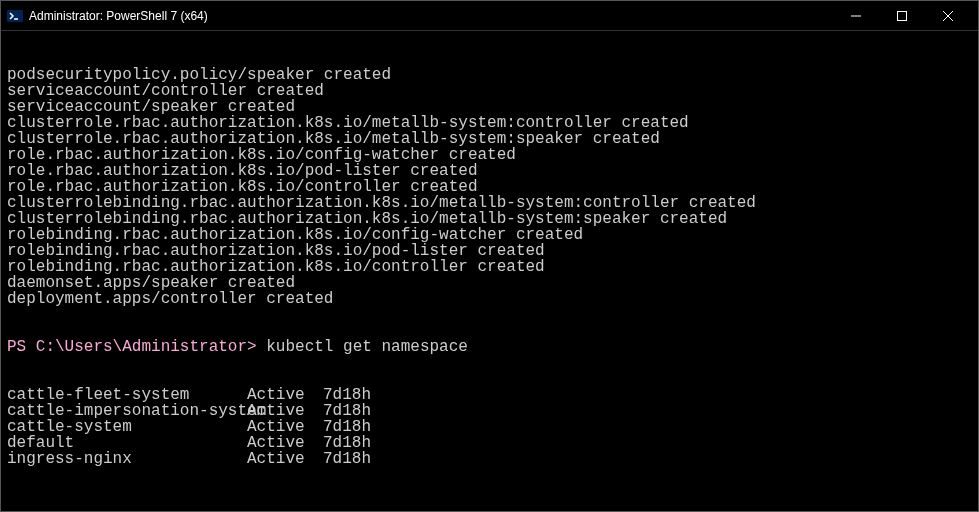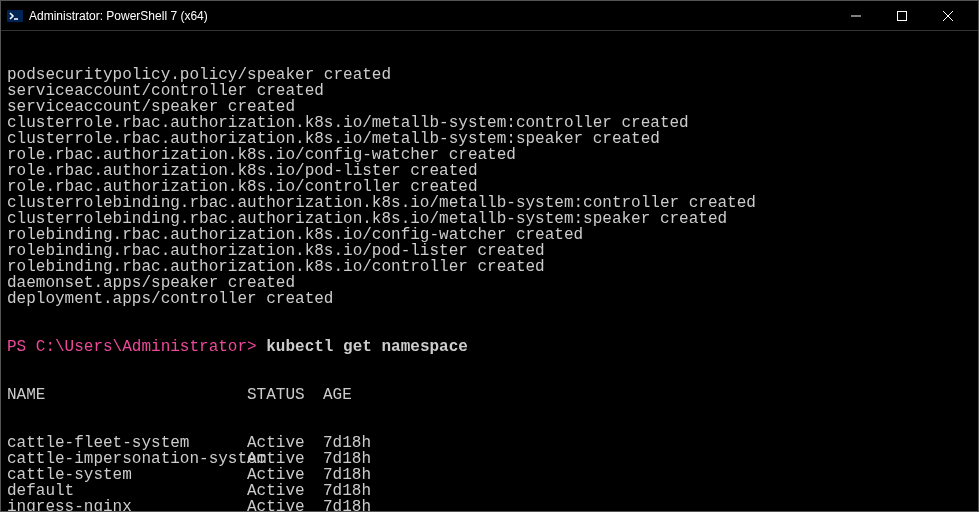--- a/index.html
+++ b/index.html
@@ -60,22 +60,22 @@
   .terminal {
     flex: 1;
     background: #000;
     padding: 4px 6px;
     overflow: hidden;
     line-height: 16px;
     font-size: 16px;
     white-space: pre;
   }
   .line { white-space: pre; }
-  .prompt { color: #ec4899; }
-  .cmd { color: #ccc; font-weight: bold; }
+  .prompt { color: #f9a8d4; }
+  .cmd { color: #ccc; }
   .row {
     display: flex;
   }
   .col-name { width: 240px; }
   .col-status { width: 76px; }
   .col-age { width: 80px; }
   @keyframes blink { 50% { opacity: 0; } }
 </style>
 </head>
 <body>
@@ -106,17 +106,16 @@
             <line x1="0" y1="0" x2="10" y2="10" stroke="#fff" stroke-width="1"></line>
             <line x1="10" y1="0" x2="0" y2="10" stroke="#fff" stroke-width="1"></line>
           </svg>
       </div>
     </div>
   </div>
 
   <div class="terminal">
     <div id="output-block"><div class="line">podsecuritypolicy.policy/speaker created</div><div class="line">serviceaccount/controller created</div><div class="line">serviceaccount/speaker created</div><div class="line">clusterrole.rbac.authorization.k8s.io/metallb-system:controller created</div><div class="line">clusterrole.rbac.authorization.k8s.io/metallb-system:speaker created</div><div class="line">role.rbac.authorization.k8s.io/config-watcher created</div><div class="line">role.rbac.authorization.k8s.io/pod-lister created</div><div class="line">role.rbac.authorization.k8s.io/controller created</div><div class="line">clusterrolebinding.rbac.authorization.k8s.io/metallb-system:controller created</div><div class="line">clusterrolebinding.rbac.authorization.k8s.io/metallb-system:speaker created</div><div class="line">rolebinding.rbac.authorization.k8s.io/config-watcher created</div><div class="line">rolebinding.rbac.authorization.k8s.io/pod-lister created</div><div class="line">rolebinding.rbac.authorization.k8s.io/controller created</div><div class="line">daemonset.apps/speaker created</div><div class="line">deployment.apps/controller created</div></div>
     <div class="line"><span class="prompt">PS C:\Users\Administrator&gt; </span><span class="cmd">kubectl get namespace</span></div>
-    <div class="row"><span class="col-name">NAME</span><span class="col-status">STATUS</span><span class="col-age">AGE</span></div>
     <div id="table-block"><div class="row"><span class="col-name">cattle-fleet-system</span><span class="col-status">Active</span><span class="col-age">7d18h</span></div><div class="row"><span class="col-name">cattle-impersonation-system</span><span class="col-status">Active</span><span class="col-age">7d18h</span></div><div class="row"><span class="col-name">cattle-system</span><span class="col-status">Active</span><span class="col-age">7d18h</span></div><div class="row"><span class="col-name">default</span><span class="col-status">Active</span><span class="col-age">7d18h</span></div><div class="row"><span class="col-name">ingress-nginx</span><span class="col-status">Active</span><span class="col-age">7d18h</span></div></div>
     
   </div>
 </div>
 
 </body></html>

